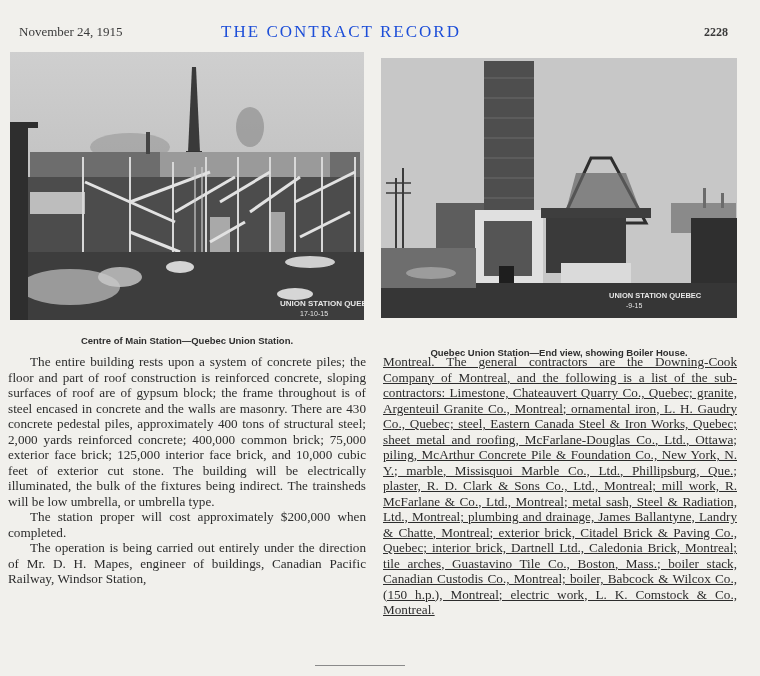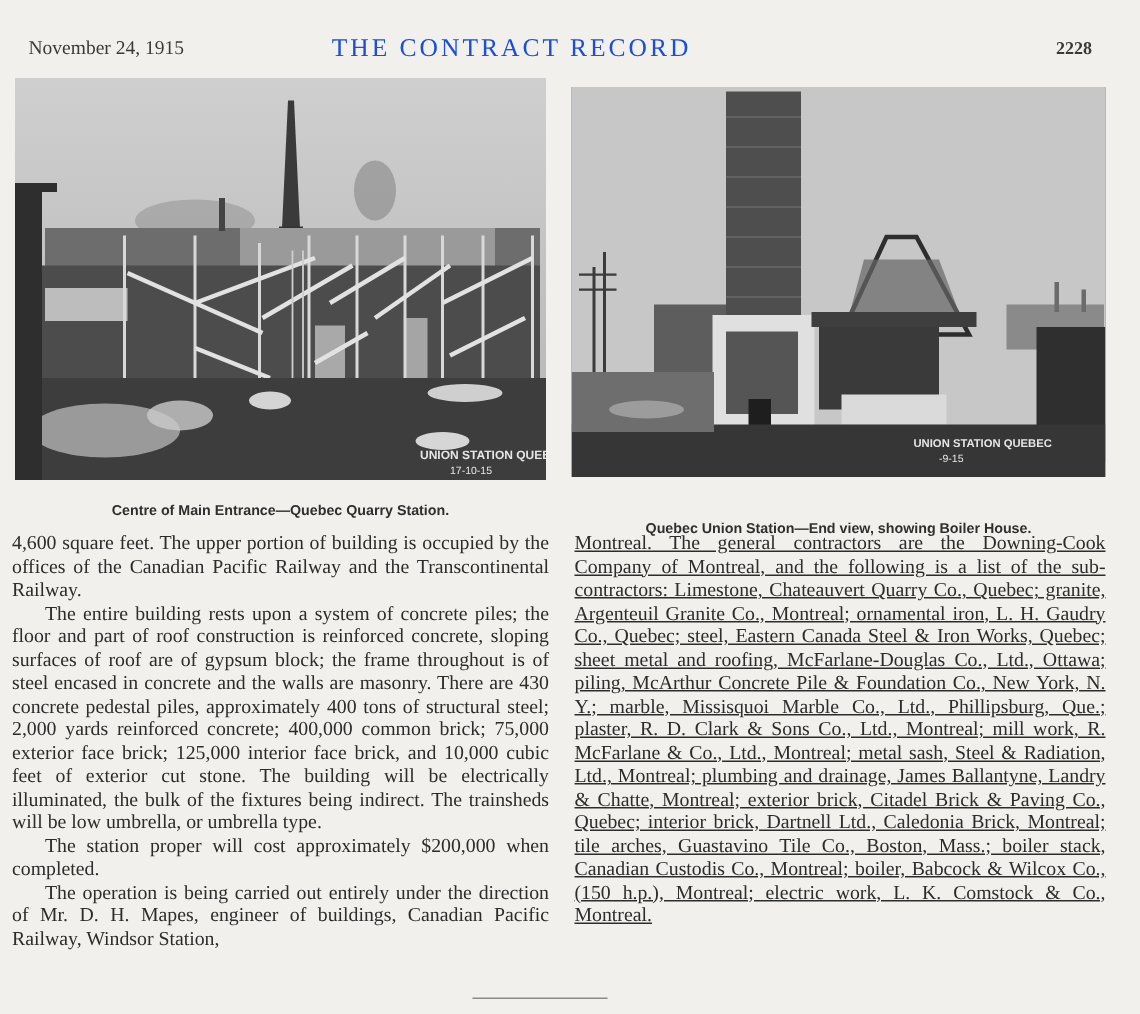--- a/index.html
+++ b/index.html
@@ -153,25 +153,24 @@
     <rect x="310" y="160" width="46" height="90" fill="#2f2f2f"></rect>
 
     <rect x="0" y="225" width="356" height="35" fill="#363636"></rect>
     <rect x="0" y="190" width="95" height="40" fill="#6e6e6e"></rect>
     <ellipse cx="50" cy="215" rx="25" ry="6" fill="#9c9c9c"></ellipse>
     <text x="228" y="240" font-size="7.5" font-family="Liberation Sans, sans-serif" fill="#e6e6e6" font-weight="bold">UNION STATION QUEBEC</text>
     <text x="245" y="250" font-size="7" font-family="Liberation Sans, sans-serif" fill="#e6e6e6">-9-15</text>
   </svg>
 </div>
 
-<div class="caption caption-left">Centre of Main Entrance—Quebec Quarry Station.</div>
+<div class="caption caption-left">Centre of Main Station—Quebec Union Station.</div>
 <div class="caption caption-right">Quebec Union Station—End view, showing Boiler House.</div>
 
 <div class="col col-left">
-  <p>4,600 square feet. The upper portion of building is occupied by the offices of the Canadian Pacific Railway and the Transcontinental Railway.</p>
   <p class="indent">The entire building rests upon a system of concrete piles; the floor and part of roof construction is reinforced concrete, sloping surfaces of roof are of gypsum block; the frame throughout is of steel encased in concrete and the walls are masonry. There are 430 concrete pedestal piles, approximately 400 tons of structural steel; 2,000 yards reinforced concrete; 400,000 common brick; 75,000 exterior face brick; 125,000 interior face brick, and 10,000 cubic feet of exterior cut stone. The building will be electrically illuminated, the bulk of the fixtures being indirect. The trainsheds will be low umbrella, or umbrella type.</p>
   <p class="indent">The station proper will cost approximately $200,000 when completed.</p>
   <p class="indent">The operation is being carried out entirely under the direction of Mr. D. H. Mapes, engineer of buildings, Canadian Pacific Railway, Windsor Station,</p>
 </div>
 
 <div class="col col-right">
   <p>Montreal. The general contractors are the Downing-Cook Company of Montreal, and the following is a list of the sub-contractors: Limestone, Chateauvert Quarry Co., Quebec; granite, Argenteuil Granite Co., Montreal; ornamental iron, L. H. Gaudry Co., Quebec; steel, Eastern Canada Steel &amp; Iron Works, Quebec; sheet metal and roofing, McFarlane-Douglas Co., Ltd., Ottawa; piling, McArthur Concrete Pile &amp; Foundation Co., New York, N. Y.; marble, Missisquoi Marble Co., Ltd., Phillipsburg, Que.; plaster, R. D. Clark &amp; Sons Co., Ltd., Montreal; mill work, R. McFarlane &amp; Co., Ltd., Montreal; metal sash, Steel &amp; Radiation, Ltd., Montreal; plumbing and drainage, James Ballantyne, Landry &amp; Chatte, Montreal; exterior brick, Citadel Brick &amp; Paving Co., Quebec; interior brick, Dartnell Ltd., Caledonia Brick, Montreal; tile arches, Guastavino Tile Co., Boston, Mass.; boiler stack, Canadian Custodis Co., Montreal; boiler, Babcock &amp; Wilcox Co., (150 h.p.), Montreal; electric work, L. K. Comstock &amp; Co., Montreal.</p>
 </div>
 
 <div class="rule"></div>

